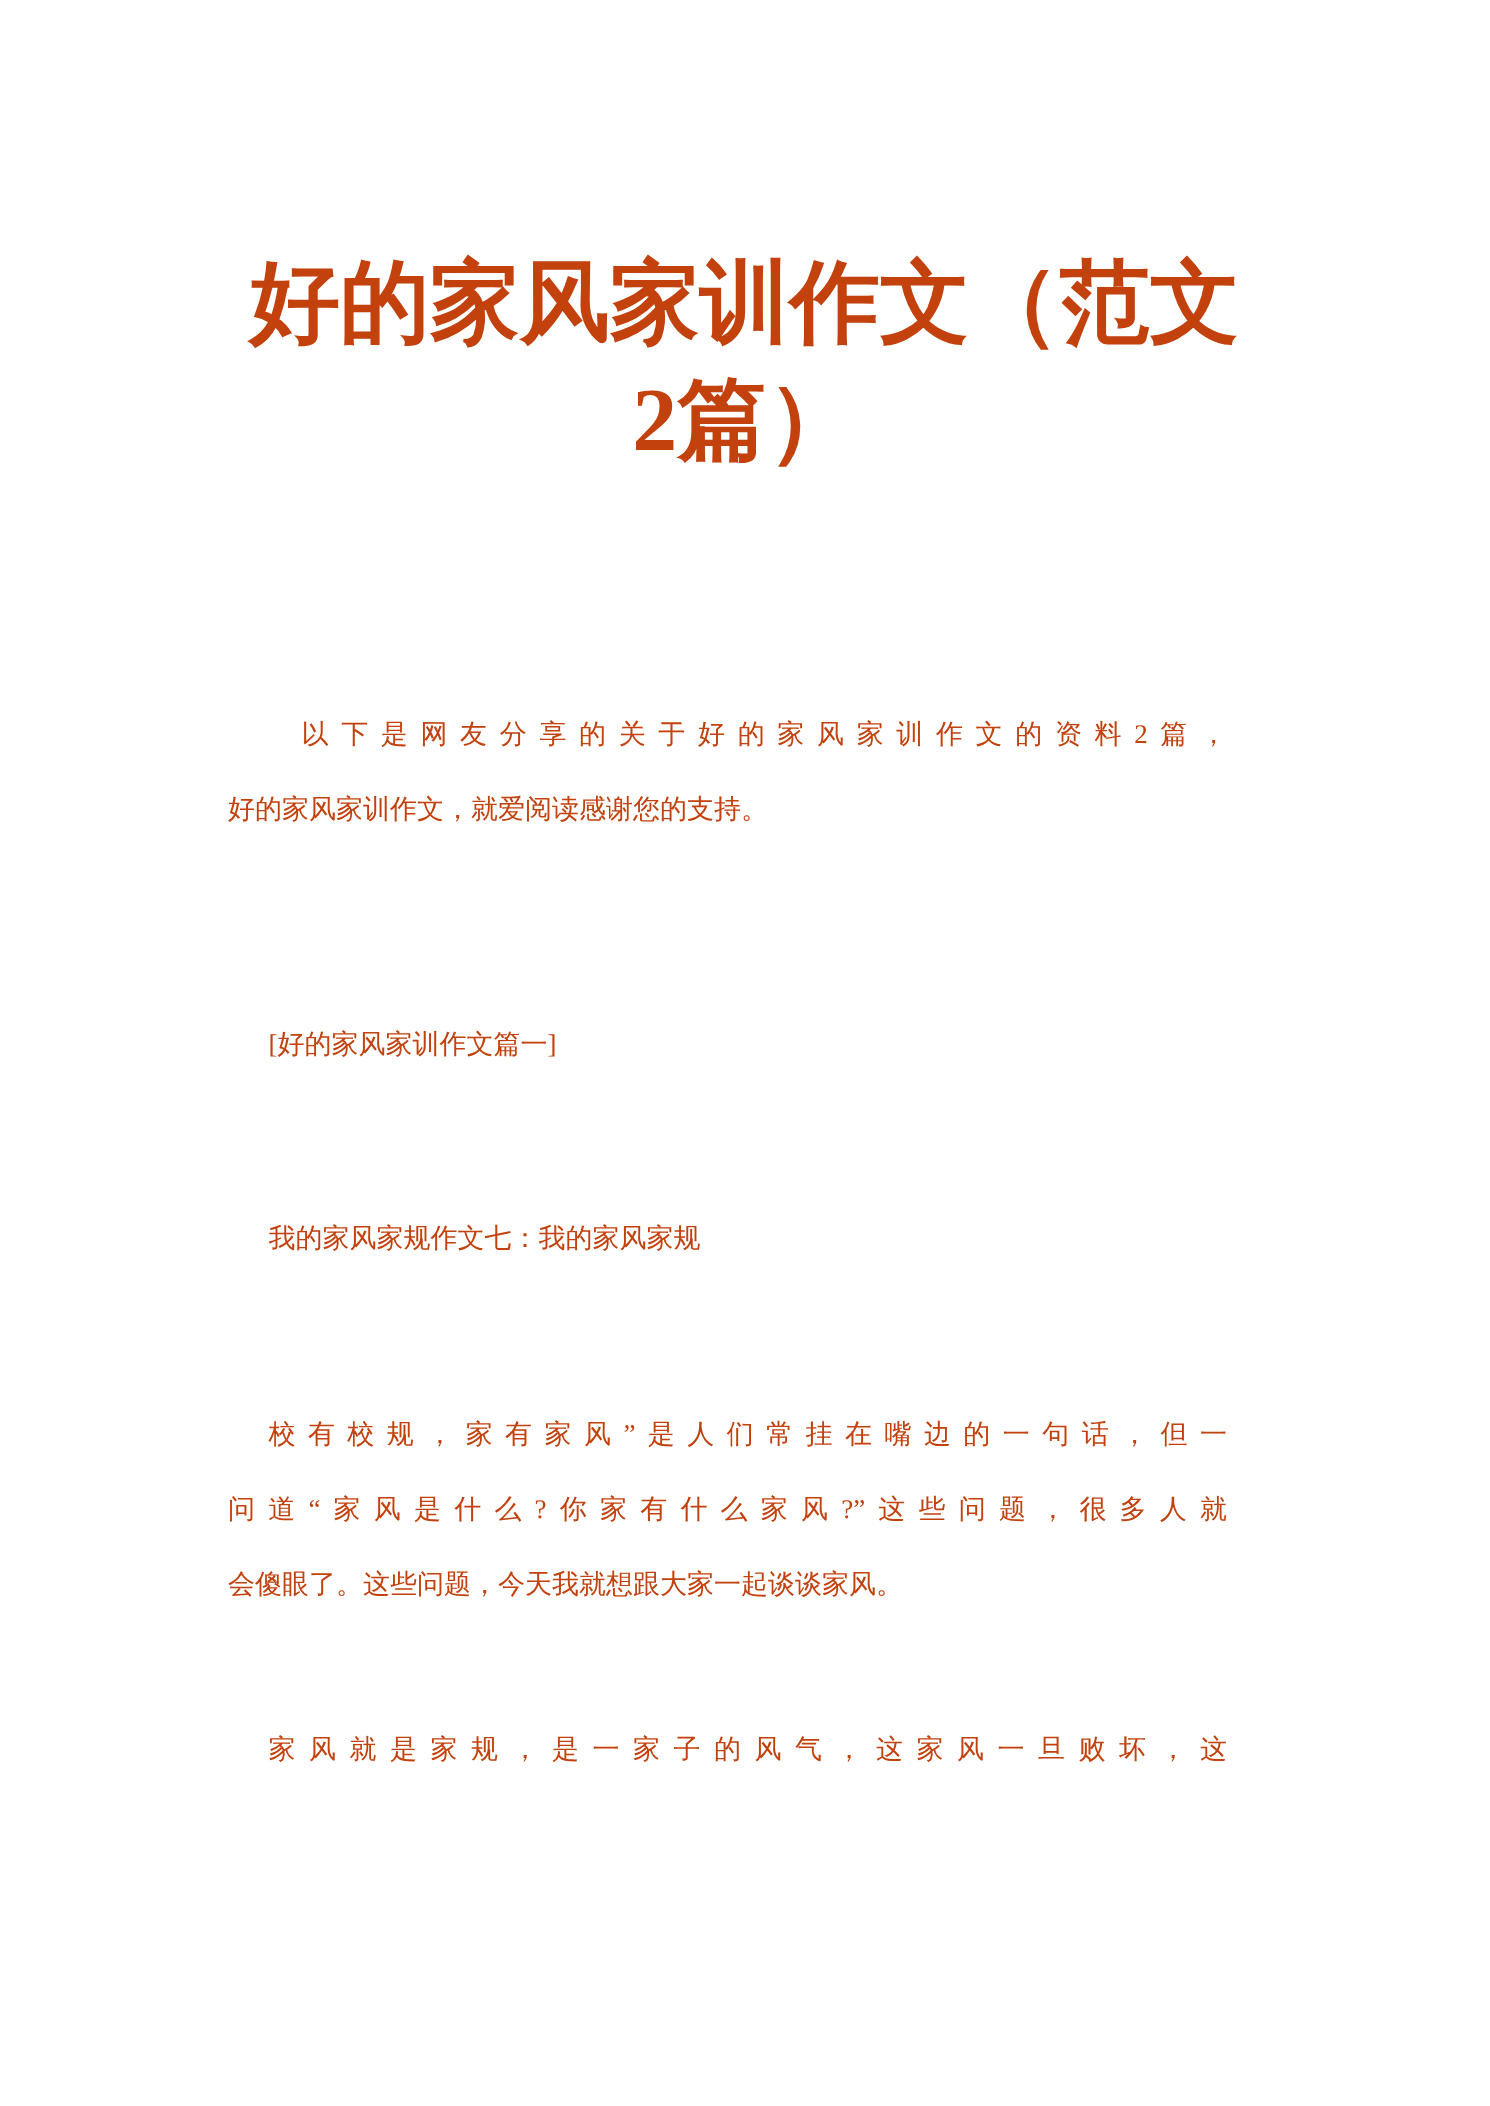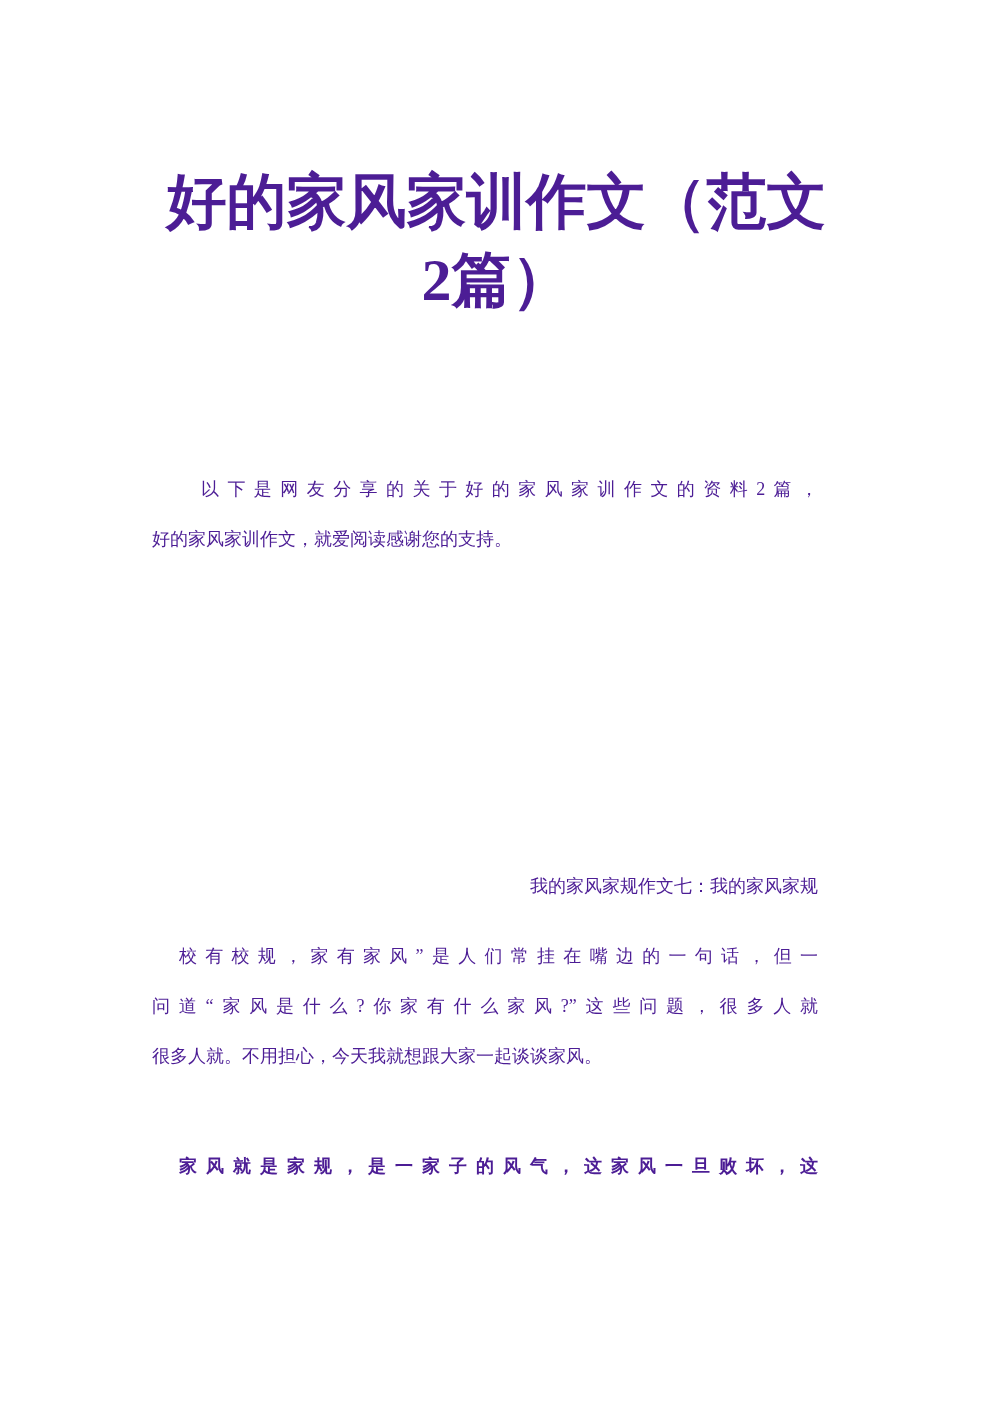--- a/index.html
+++ b/index.html
@@ -5,21 +5,21 @@
   html, body {
     margin: 0;
     padding: 0;
     background: #ffffff;
   }
   .page {
     position: relative;
     width: 993px;
     height: 1404px;
     background: #ffffff;
-    color: #4c1d95;
+    color: #c2410c;
     font-family: "Liberation Serif", "DejaVu Serif", serif;
     overflow: hidden;
   }
   .doc-title {
     position: absolute;
     top: 163px;
     left: 0;
     width: 993px;
     text-align: center;
     font-size: 60px;
@@ -42,47 +42,50 @@
     white-space: nowrap;
   }
   .just {
     text-align: justify;
     text-align-last: justify;
   }
   .ind1 { text-indent: 27px; }
   .ind2 { text-indent: 49px; }
   #para-intro      { top: 464px; }
   #section-marker  { top: 671px; }
-  #section-heading { top: 861px; text-align: right; }
+  #section-heading { top: 800px; }
   #para-body1      { top: 931px; }
-  #para-body2      { top: 1141px; font-weight: bold; }
+  #para-body2      { top: 1141px; }
 </style>
 </head>
 <body>
 
 <div class="page">
 
   <div class="doc-title">
     <div class="title-line">好的家风家训作文（范文</div>
     <div class="title-line">2篇）</div>
   </div>
 
   <div class="block" id="para-intro">
     <div class="line just ind2">以下是网友分享的关于好的家风家训作文的资料2篇，</div>
     <div class="line">好的家风家训作文，就爱阅读感谢您的支持。</div>
   </div>
 
+  <div class="block" id="section-marker">
+    <div class="line ind1">[好的家风家训作文篇一]</div>
+  </div>
 
   <div class="block" id="section-heading">
     <div class="line ind1">我的家风家规作文七：我的家风家规</div>
   </div>
 
   <div class="block" id="para-body1">
     <div class="line just ind1">校有校规，家有家风”是人们常挂在嘴边的一句话，但一</div>
     <div class="line just">问道“家风是什么?你家有什么家风?”这些问题，很多人就</div>
-    <div class="line">很多人就。不用担心，今天我就想跟大家一起谈谈家风。</div>
+    <div class="line">会傻眼了。这些问题，今天我就想跟大家一起谈谈家风。</div>
   </div>
 
   <div class="block" id="para-body2">
     <div class="line just ind1">家风就是家规，是一家子的风气，这家风一旦败坏，这</div>
   </div>
 
 </div>
 
 </body></html>

